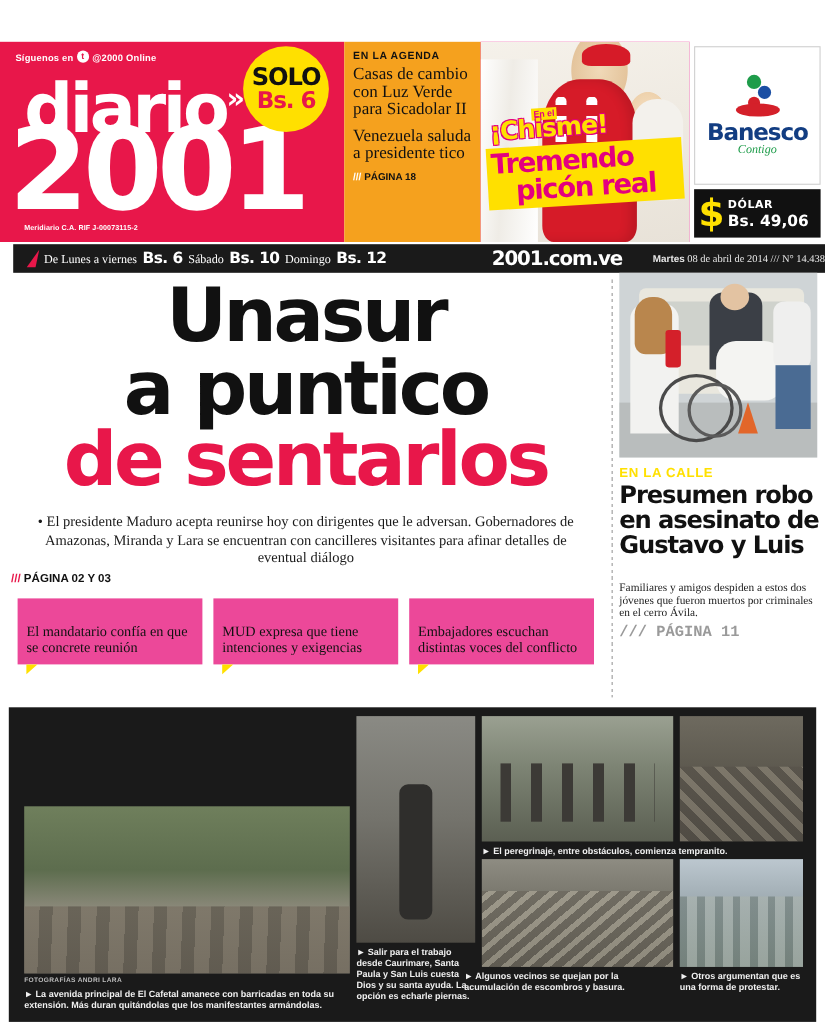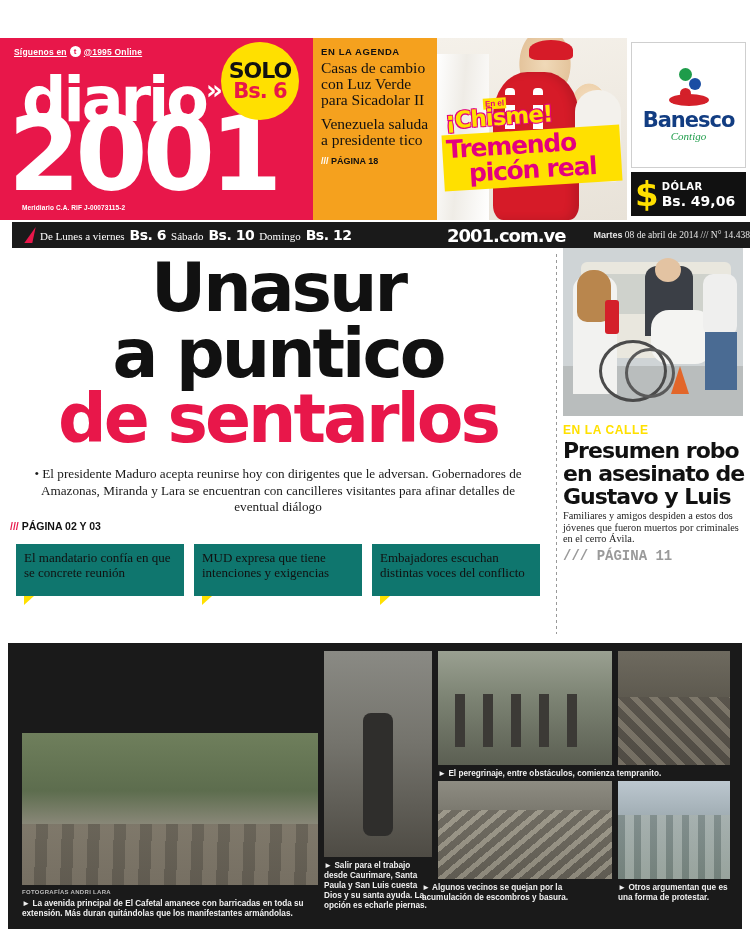--- a/index.html
+++ b/index.html
@@ -6,21 +6,21 @@
   body{width:750px;height:937px;overflow:hidden;
        font-family:"Liberation Serif",serif;color:#111;}
   .page{position:relative;width:750px;height:937px;background:#fff;}
 
   
   .topstrip{position:absolute;left:0;top:38px;width:750px;height:182px;display:flex;}
 
   
   .masthead{position:relative;width:313px;height:182px;background:#e8174a;overflow:hidden;}
   .follow{position:absolute;left:14px;top:8px;color:#fff;font-family:"Liberation Sans",sans-serif;
-          font-size:8.5px;font-weight:bold;letter-spacing:.2px;display:flex;align-items:center;gap:3px;text-decoration:underline;}
+          font-size:8.5px;font-weight:bold;letter-spacing:.2px;display:flex;align-items:center;gap:3px;}
   .follow .tw{display:inline-block;width:11px;height:11px;border-radius:50%;background:#fff;color:#e8174a;
           font-size:8px;line-height:11px;text-align:center;font-weight:bold;}
   .mh-diario{position:absolute;left:22px;top:22px;color:#fff;font-family:"DejaVu Sans",sans-serif;
           font-weight:bold;font-size:62px;line-height:60px;letter-spacing:-3px;}
   .mh-quote{font-size:26px;vertical-align:super;letter-spacing:-1px;}
   .mh-2001{position:absolute;left:8px;top:66px;color:#fff;font-family:"DejaVu Sans",sans-serif;
           font-weight:bold;font-size:104px;line-height:100px;letter-spacing:-5px;}
   .mh-legal{position:absolute;left:22px;bottom:9px;color:#fff;font-family:"Liberation Sans",sans-serif;
           font-size:6.5px;font-weight:bold;letter-spacing:.1px;}
   .solo{position:absolute;right:14px;top:4px;width:78px;height:78px;border-radius:50%;background:#ffe000;
@@ -104,21 +104,21 @@
   .hl2{font-size:68px;line-height:64px;}
   .hl3{font-size:68px;line-height:66px;color:#e8174a;}
 
   .deck{margin:14px 18px 0 18px;font-family:"Liberation Serif",serif;font-size:13.2px;
      line-height:16.5px;text-align:center;color:#1a1a1a;}
   .deckpg{text-align:left;font-family:"Liberation Sans",sans-serif;font-weight:bold;
      font-size:10.5px;margin-top:4px;color:#111;}
   .deckpg i{font-style:normal;color:#e8174a;}
 
   .ybox-row{display:flex;gap:10px;margin:12px 6px 0 6px;}
-  .ybox{position:relative;flex:1;background:#0f766e;padding:6px 8px 8px 8px;box-sizing:border-box;min-height:52px;
+  .ybox{position:relative;flex:1;background:#ec4899;padding:22px 8px 8px 8px;box-sizing:border-box;min-height:52px;
      font-family:"Liberation Serif",serif;font-size:13px;line-height:15px;color:#111;}
   .ybox:after{content:"";position:absolute;left:8px;bottom:-9px;width:0;height:0;
      border-left:10px solid #ffe000;border-bottom:9px solid transparent;}
 
   
   .rcol{position:absolute;left:563px;top:0;width:187px;height:392px;}
   .rphoto{position:relative;width:180px;height:168px;overflow:hidden;background:#cfd4d6;}
   .rp-van{position:absolute;left:18px;top:14px;width:150px;height:96px;background:#e9e7de;border-radius:6px;}
   .rp-van:after{content:"";position:absolute;left:12px;top:12px;width:124px;height:40px;background:#cfd2cc;border-radius:4px;}
   .rp-road{position:absolute;left:0;bottom:0;width:180px;height:50px;background:#b9bdbd;}
@@ -132,21 +132,21 @@
   .rp-chair{position:absolute;left:36px;top:92px;width:62px;height:56px;border:3px solid #4a4a4a;border-radius:50%;background:transparent;}
   .rp-chair2{position:absolute;left:62px;top:100px;width:44px;height:44px;border:3px solid #5a5a5a;border-radius:50%;}
   .rp-cone{position:absolute;left:108px;top:118px;width:0;height:0;border-left:9px solid transparent;
      border-right:9px solid transparent;border-bottom:28px solid #e2662a;}
   .rp-fire{position:absolute;left:42px;top:52px;width:14px;height:34px;background:#d4202a;border-radius:3px;}
 
   .kicker-call{margin-top:7px;font-family:"Liberation Sans",sans-serif;font-weight:bold;
      font-size:12px;letter-spacing:.6px;color:#ffe000;}
   .rhead{font-family:"DejaVu Sans",sans-serif;font-weight:bold;font-size:22px;line-height:23px;
      letter-spacing:-1px;color:#111;margin-top:2px;}
-  .rsub{margin-top:2px;font-family:"Liberation Serif",serif;font-size:10.3px;line-height:11.6px;color:#222;}
+  .rsub{margin-top:21px;font-family:"Liberation Serif",serif;font-size:10.3px;line-height:11.6px;color:#222;}
   .rpg{margin-top:3px;font-family:Liberation Mono, monospace;font-weight:bold;font-size:14px;color:#9a9a9a;}
 
   
   .bottom{position:absolute;left:8px;top:643px;width:734px;height:286px;background:#1a1a1a;padding:6px;box-sizing:border-box;}
   .b-head{width:300px;}
   .bh1{font-family:"DejaVu Sans",sans-serif;font-weight:bold;font-size:23px;line-height:23px;
      letter-spacing:-1px;color:#f5a11e;}
   .bh2{font-family:"DejaVu Sans",sans-serif;font-weight:bold;font-size:23px;line-height:24px;
      letter-spacing:-1px;color:#fff;}
   .bsub{margin-top:4px;width:288px;font-family:"Liberation Sans",sans-serif;font-size:8.2px;
@@ -180,21 +180,21 @@
 <body>
 
 <div class="page">
 
   <div class="topstrip">
 
     <div class="masthead">
       <div class="follow">
         <span>Síguenos en</span>
         <span class="tw">t</span>
-        <span>@1995 Online</span>
+        <span>@2000 Online</span>
       </div>
       <div class="mh-diario">
         <span>diario</span><span class="mh-quote">»</span>
       </div>
       <div class="mh-2001">2001</div>
       <div class="mh-legal">Meridiario C.A. RIF J-00073115-2</div>
       <div class="solo">
         <div class="s1">SOLO</div>
         <div class="s2">Bs. 6</div>
       </div>

